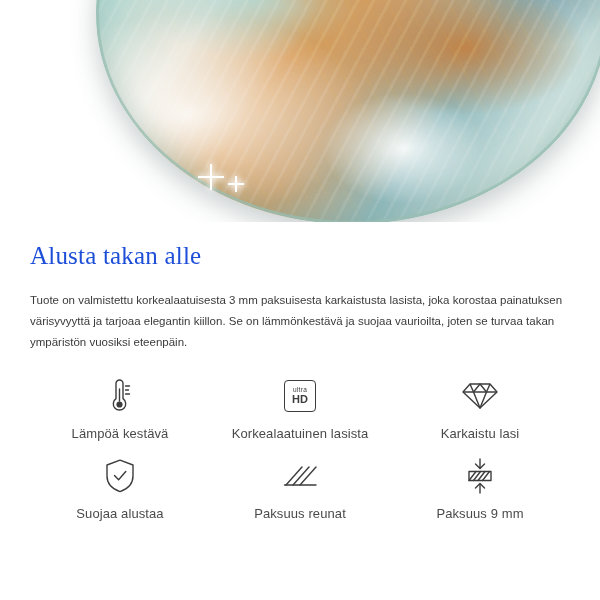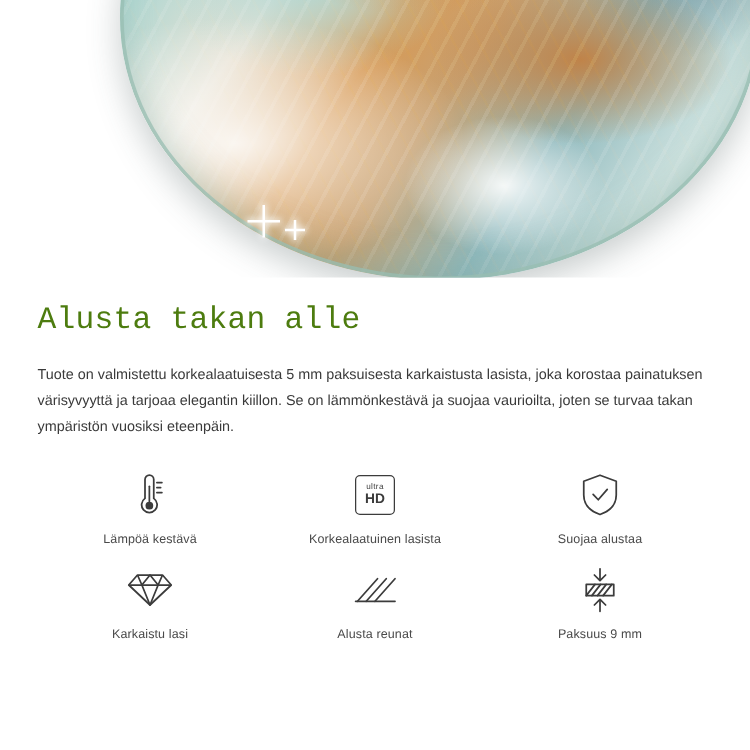--- a/index.html
+++ b/index.html
@@ -87,24 +87,24 @@
   .sparkle-1 { left: 198px; top: 164px; }
   .sparkle-2 { left: 228px; top: 176px; width: 16px; height: 16px; }
   .sparkle-2:before { width: 16px; }
   .sparkle-2:after { height: 16px; }
 
   
   .content {
     padding: 0 30px;
   }
   .title {
-    font-family: Liberation Mono, monospace;
+    font-family: Liberation Serif, serif;
     font-size: 25px;
     line-height: 32px;
-    color: #4d7c0f;
+    color: #1d4ed8;
     font-weight: 400;
     margin-top: 18px;
     letter-spacing: 0.2px;
   }
   .title .line2 {
     display: block;
   }
   .body-text {
     margin-top: 18px;
     font-size: 11.5px;
@@ -128,21 +128,21 @@
   }
   .feature-icon {
     height: 42px;
     display: flex;
     align-items: center;
     justify-content: center;
     color: #3c3c3c;
   }
   .feature-label {
     margin-top: 9px;
-    font-size: 10px;
+    font-size: 13px;
     color: #4a4a4a;
     text-align: center;
     letter-spacing: 0.1px;
   }
   .ultra-hd {
     width: 30px;
     height: 30px;
     border: 1.4px solid #3c3c3c;
     border-radius: 4px;
     display: flex;
@@ -175,21 +175,21 @@
     <div class="sparkle sparkle-1"></div>
     <div class="sparkle sparkle-2"></div>
   </div>
 
   <div class="content">
 
     <h1 class="title">
       <span>Alusta takan alle</span>
     </h1>
 
-    <p class="body-text">Tuote on valmistettu korkealaatuisesta 5 mm paksuisesta karkaistusta lasista, joka korostaa painatuksen värisyvyyttä ja tarjoaa elegantin kiillon. Se on lämmönkestävä ja suojaa vaurioilta, joten se turvaa takan ympäristön vuosiksi eteenpäin.</p>
+    <p class="body-text">Tuote on valmistettu korkealaatuisesta 3 mm paksuisesta karkaistusta lasista, joka korostaa painatuksen värisyvyyttä ja tarjoaa elegantin kiillon. Se on lämmönkestävä ja suojaa vaurioilta, joten se turvaa takan ympäristön vuosiksi eteenpäin.</p>
 
     <div class="features">
 
       <div class="feature">
         <div class="feature-icon">
           <svg width="34" height="38" viewBox="0 0 34 38" fill="none" stroke="#3c3c3c" stroke-width="1.4" stroke-linecap="round">
             <path d="M13 6.5a3.5 3.5 0 0 1 7 0v15.2a6.2 6.2 0 1 1-7 0z"></path>
             <line x1="16.5" y1="12" x2="16.5" y2="24"></line>
             <circle cx="16.5" cy="27.5" r="3.1" fill="#3c3c3c" stroke="none"></circle>
             <line x1="22.5" y1="9" x2="26.5" y2="9"></line>
@@ -205,50 +205,50 @@
           <div class="ultra-hd">
             <span class="u">ultra</span>
             <span class="hd">HD</span>
           </div>
         </div>
         <div class="feature-label">Korkealaatuinen lasista</div>
       </div>
 
       <div class="feature">
         <div class="feature-icon">
-          <svg width="32" height="38" viewBox="0 0 32 38" fill="none" stroke="#3c3c3c" stroke-width="1.4" stroke-linecap="round" stroke-linejoin="round">
-            <path d="M16 3.2 29 8v11c0 8.2-6 13.2-13 15.6C9 32.2 3 27.2 3 19V8z"></path>
-            <polyline points="10.5,18.5 14.6,22.8 21.8,14.5"></polyline>
-          </svg>
-        </div>
-        <div class="feature-label">Suojaa alustaa</div>
-      </div>
-
-      <div class="feature">
-        <div class="feature-icon">
           <svg width="38" height="34" viewBox="0 0 38 34" fill="none" stroke="#3c3c3c" stroke-width="1.4" stroke-linejoin="round">
             <path d="M9 5h20l7 8-17 16L2 13z"></path>
             <path d="M2 13h34"></path>
             <path d="M9 5 12.5 13 19 29 25.5 13 29 5"></path>
             <path d="M12.5 13 19 5 25.5 13"></path>
           </svg>
         </div>
         <div class="feature-label">Karkaistu lasi</div>
       </div>
 
       <div class="feature">
         <div class="feature-icon">
+          <svg width="32" height="38" viewBox="0 0 32 38" fill="none" stroke="#3c3c3c" stroke-width="1.4" stroke-linecap="round" stroke-linejoin="round">
+            <path d="M16 3.2 29 8v11c0 8.2-6 13.2-13 15.6C9 32.2 3 27.2 3 19V8z"></path>
+            <polyline points="10.5,18.5 14.6,22.8 21.8,14.5"></polyline>
+          </svg>
+        </div>
+        <div class="feature-label">Suojaa alustaa</div>
+      </div>
+
+      <div class="feature">
+        <div class="feature-icon">
           <svg width="36" height="30" viewBox="0 0 36 30" fill="none" stroke="#3c3c3c" stroke-width="1.4" stroke-linecap="round">
             <path d="M4 24 L20 6"></path>
             <path d="M11 24 L27 6"></path>
             <path d="M18 24 L34 6"></path>
             <path d="M2.5 24 L34 24"></path>
           </svg>
         </div>
-        <div class="feature-label">Alusta reunat</div>
+        <div class="feature-label">Paksuus reunat</div>
       </div>
 
       <div class="feature">
         <div class="feature-icon">
           <svg width="34" height="38" viewBox="0 0 34 38" fill="none" stroke="#3c3c3c" stroke-width="1.4" stroke-linecap="round" stroke-linejoin="round">
             <line x1="17" y1="2" x2="17" y2="11"></line>
             <polyline points="12.5,7 17,11.5 21.5,7"></polyline>
             <line x1="17" y1="36" x2="17" y2="27"></line>
             <polyline points="12.5,31 17,26.5 21.5,31"></polyline>
             <rect x="6" y="14.5" width="22" height="9"></rect>

